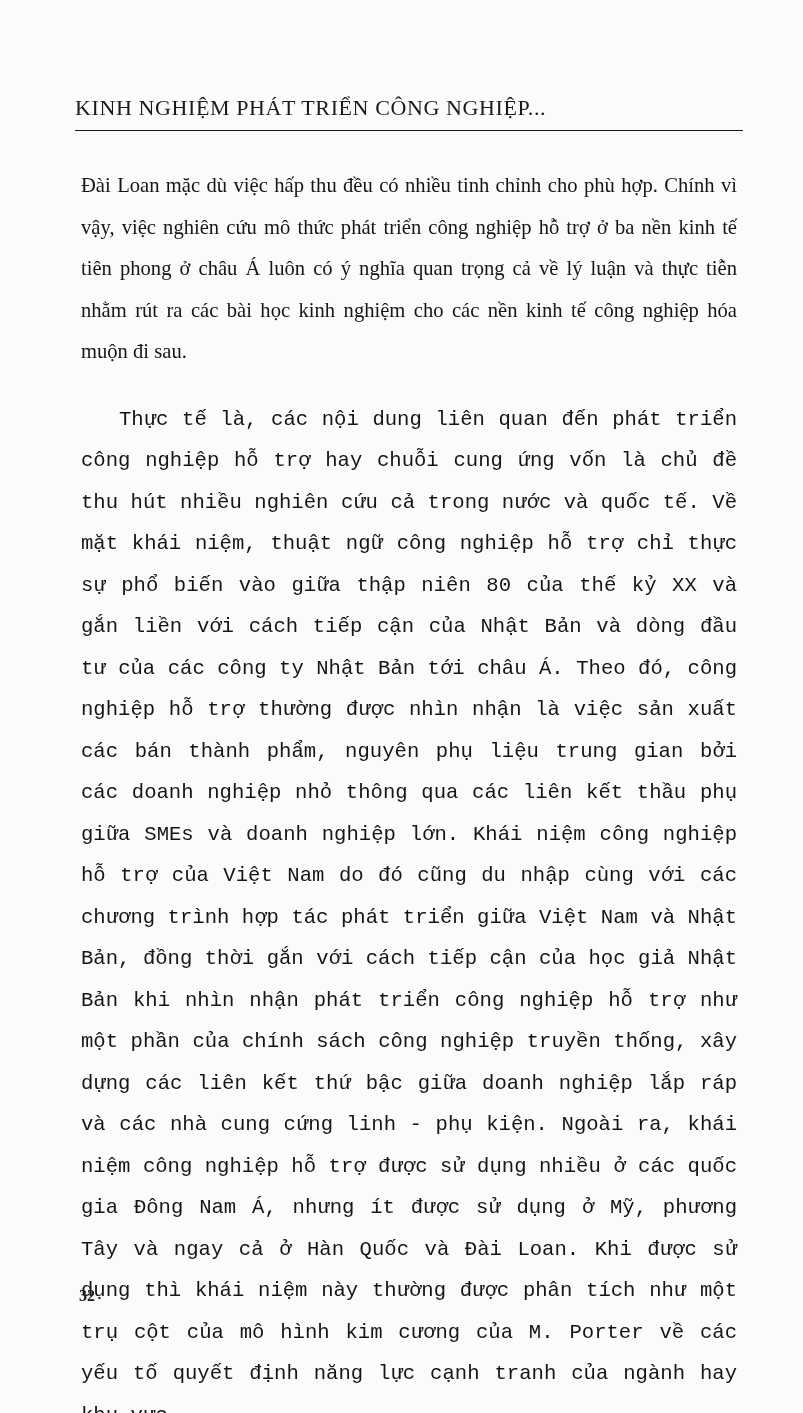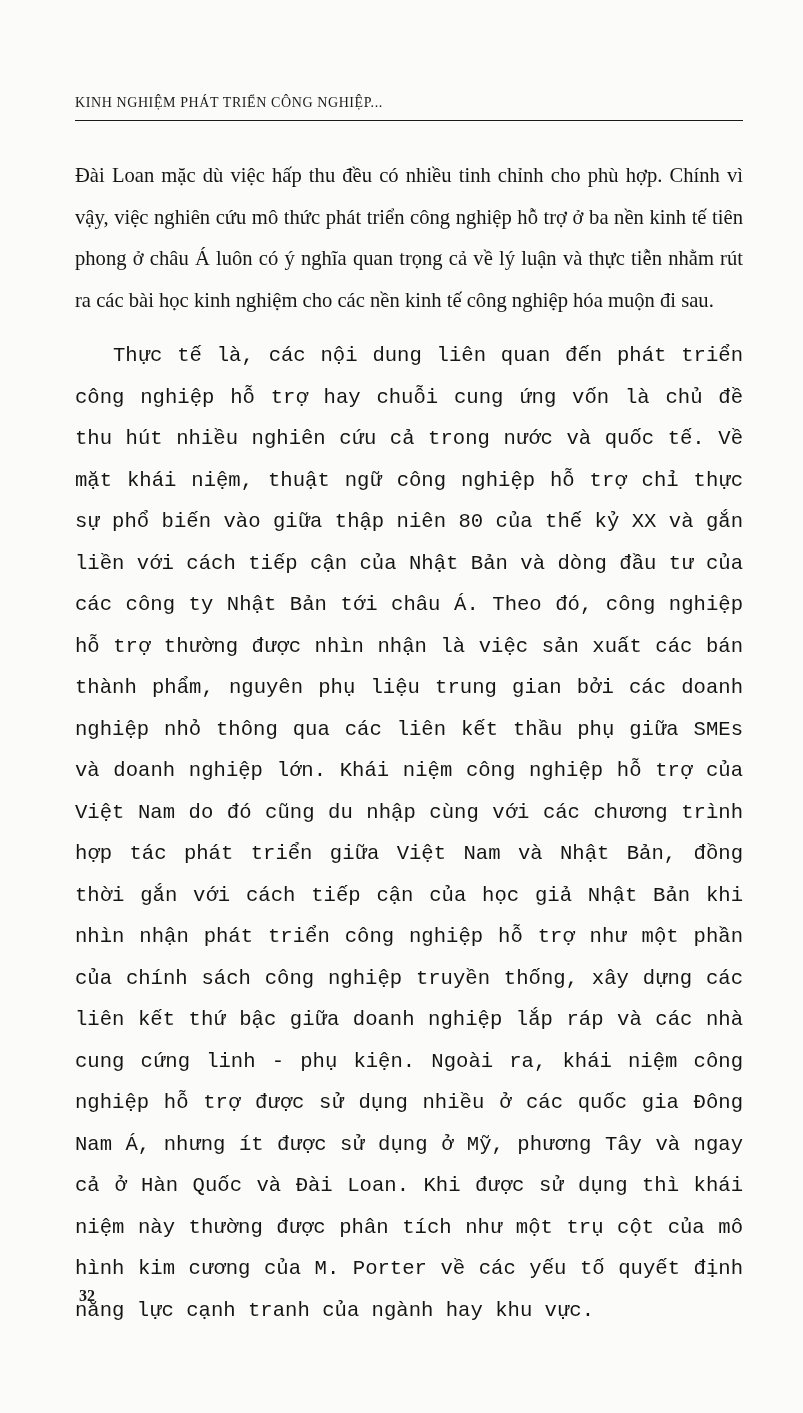--- a/index.html
+++ b/index.html
@@ -22,41 +22,41 @@
   }
   .page-inner {
     position: absolute;
     left: 75px;
     right: 60px;
     top: 95px;
     bottom: 60px;
   }
   .running-head {
     font-family: "Liberation Serif", serif;
-    font-size: 14px;
+    font-size: 22px;
     letter-spacing: 0.6px;
     color: #1a1a1a;
     white-space: nowrap;
     padding-bottom: 9px;
   }
   .head-rule {
     border: 0;
     border-top: 1.6px solid #1a1a1a;
     margin: 0 0 34px 0;
     width: 100%;
   }
   .body-text {
     font-size: 20.6px;
     line-height: 41.5px;
     text-align: justify;
     text-justify: inter-word;
     color: #151515;
   }
   .body-text p {
-    margin: 0;
+    margin: 6px;
   }
   .body-text p.indent {
     text-indent: 38px;
     font-family: Liberation Mono, monospace;
   }
   .para-gap {
     height: 14px;
   }
   .folio {
     position: absolute;

